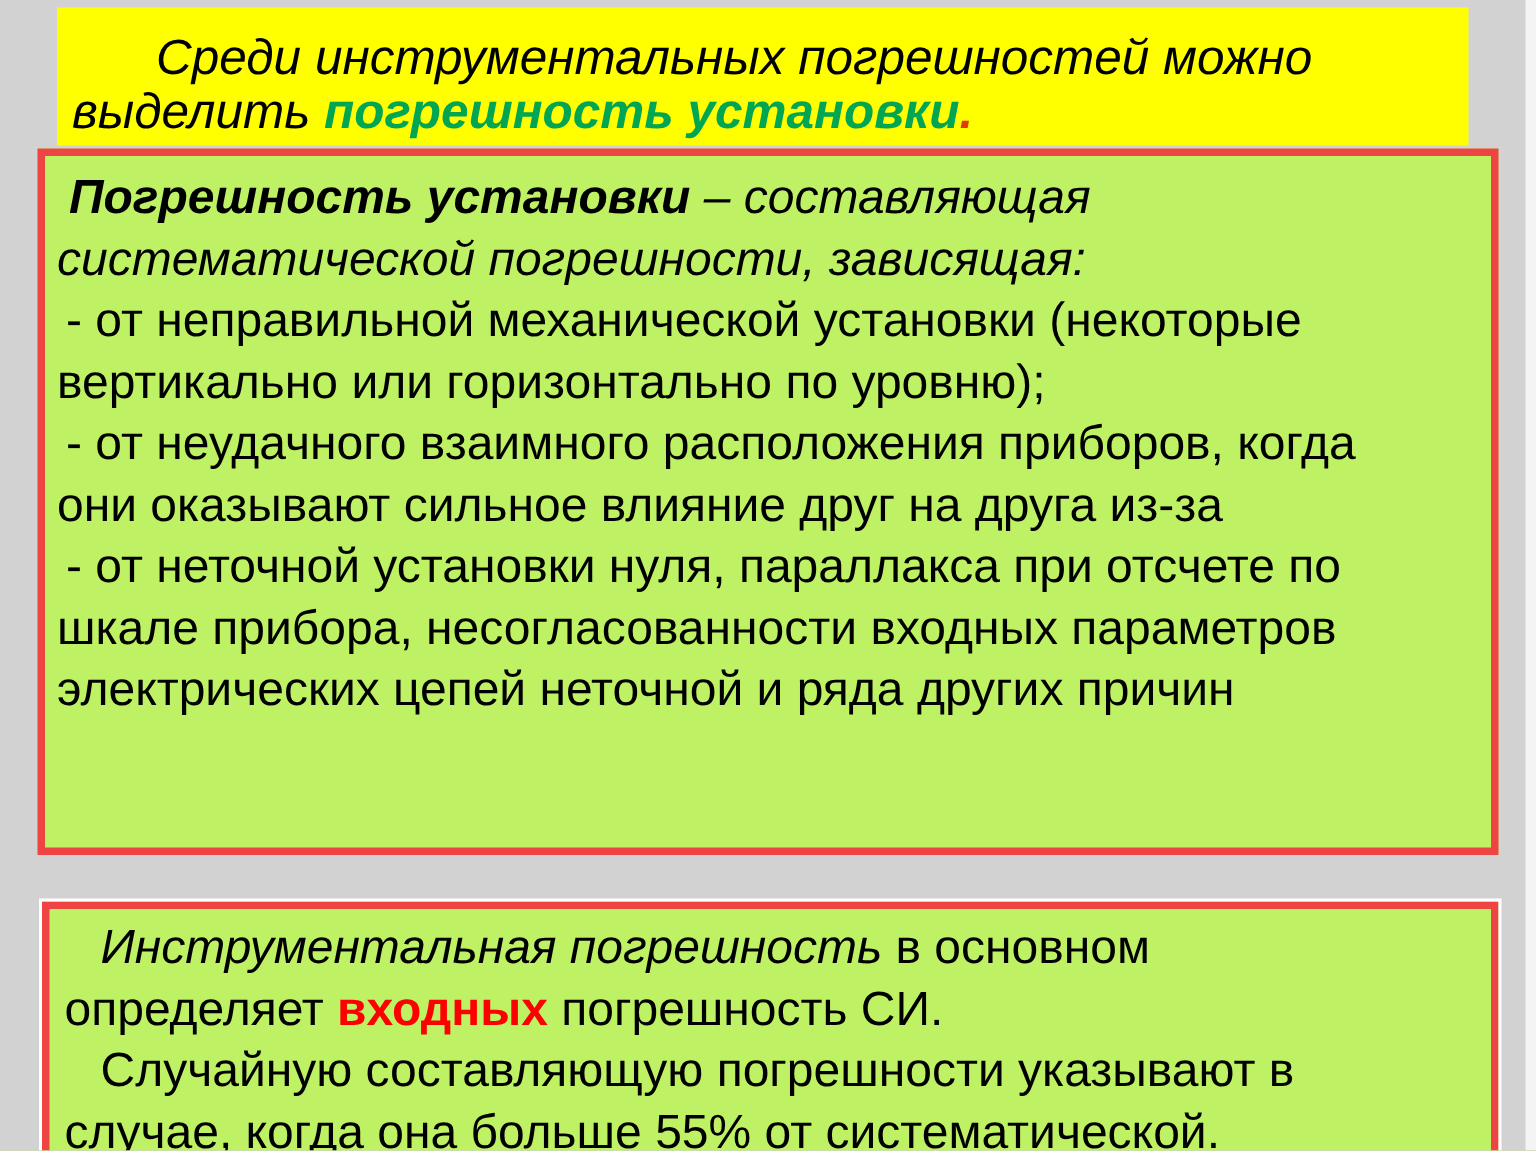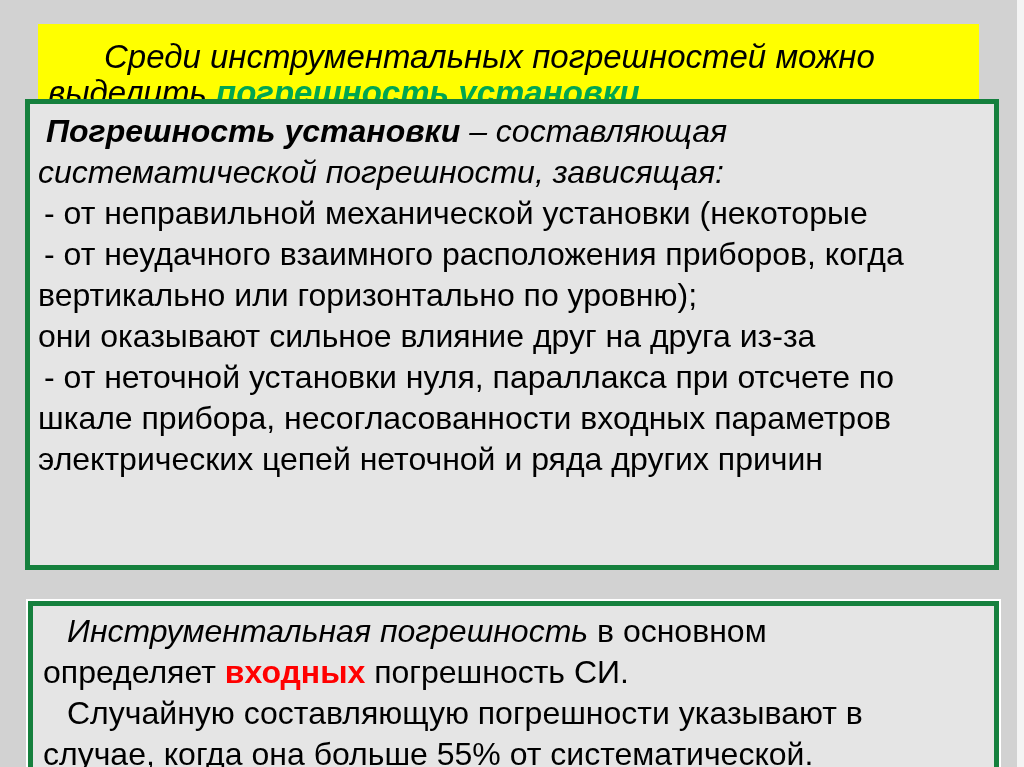--- a/index.html
+++ b/index.html
@@ -6,27 +6,27 @@
   .slide{
     position:relative;width:1024px;height:767px;overflow:hidden;
     background:#d2d2d2;font-family:"Liberation Sans",sans-serif;color:#000;
   }
   .edge-strip{position:absolute;right:0;top:0;width:7px;height:767px;background:#f4f4f4;}
 
   
   .banner{
     position:absolute;left:38px;top:5px;width:941px;height:92px;
     background:#ffff00;box-sizing:border-box;padding:15px 12px 0 10px;
-    font-style:italic;font-size:33px;line-height:36px;margin-top:19px;
+    font-style:italic;font-size:33px;line-height:36px;
   }
   .banner .first{padding-left:56px;}
 
   
   .box{
-    position:absolute;background:#e5e5e5;border:5px solid #15803d;
+    position:absolute;background:#bef264;border:5px solid #ef4444;
     box-sizing:border-box;font-size:32px;line-height:41px;
   }
   .box1{left:25px;top:99px;width:974px;height:471px;padding:7px 8px 0 8px;}
   .box2{left:28px;top:601px;width:971px;height:179px;padding:5px 8px 0 10px;outline:2px solid #ffffff;}
 
   .line{white-space:nowrap;}
   .ind8{padding-left:8px;}
   .ind6{padding-left:6px;}
   .ind24{padding-left:24px;}
 
@@ -53,25 +53,25 @@
   <div class="box box1">
     <div class="line ind8">
       <span class="bi">Погрешность установки</span><span class="it"> – составляющая</span>
     </div>
     <div class="line">
       <span class="it">систематической погрешности, зависящая:</span>
     </div>
     <div class="line ind6">
       <span>- от неправильной механической установки (некоторые</span>
     </div>
+    <div class="line">
+      <span>вертикально или горизонтально по уровню);</span>
+    </div>
     <div class="line ind6">
       <span>- от неудачного взаимного расположения приборов, когда</span>
-    </div>
-    <div class="line">
-      <span>вертикально или горизонтально по уровню);</span>
     </div>
     <div class="line">
       <span>они оказывают сильное влияние друг на друга из-за</span>
     </div>
     <div class="line ind6">
       <span>- от неточной установки нуля, параллакса при отсчете по</span>
     </div>
     <div class="line">
       <span>шкале прибора, несогласованности входных параметров</span>
     </div>

